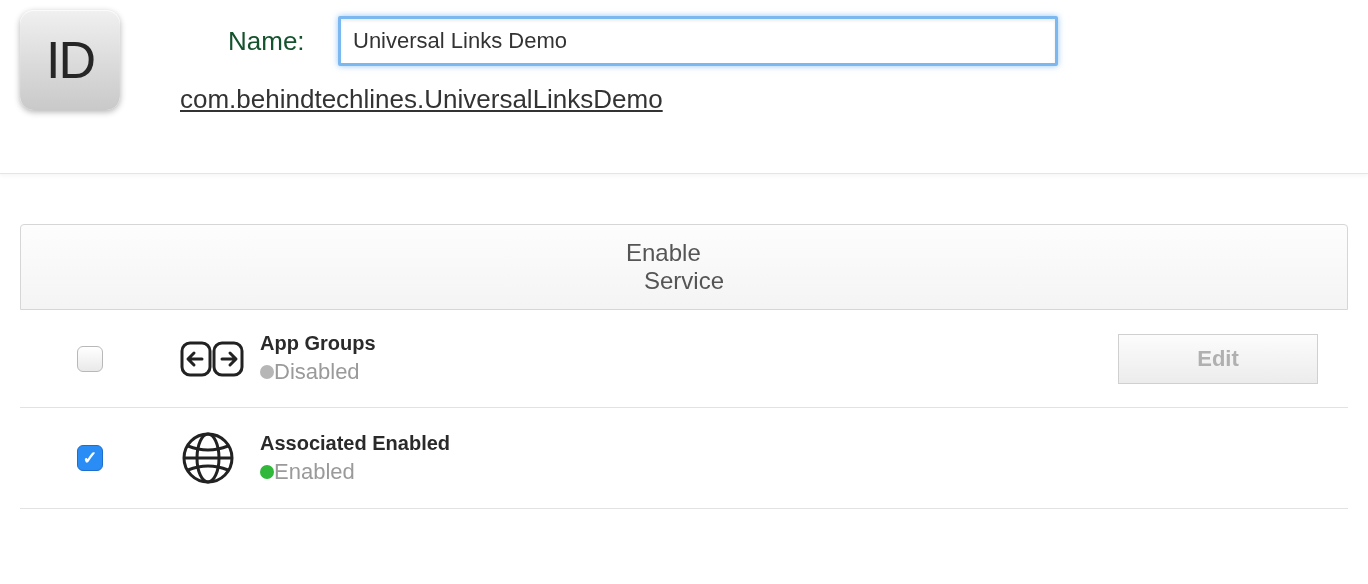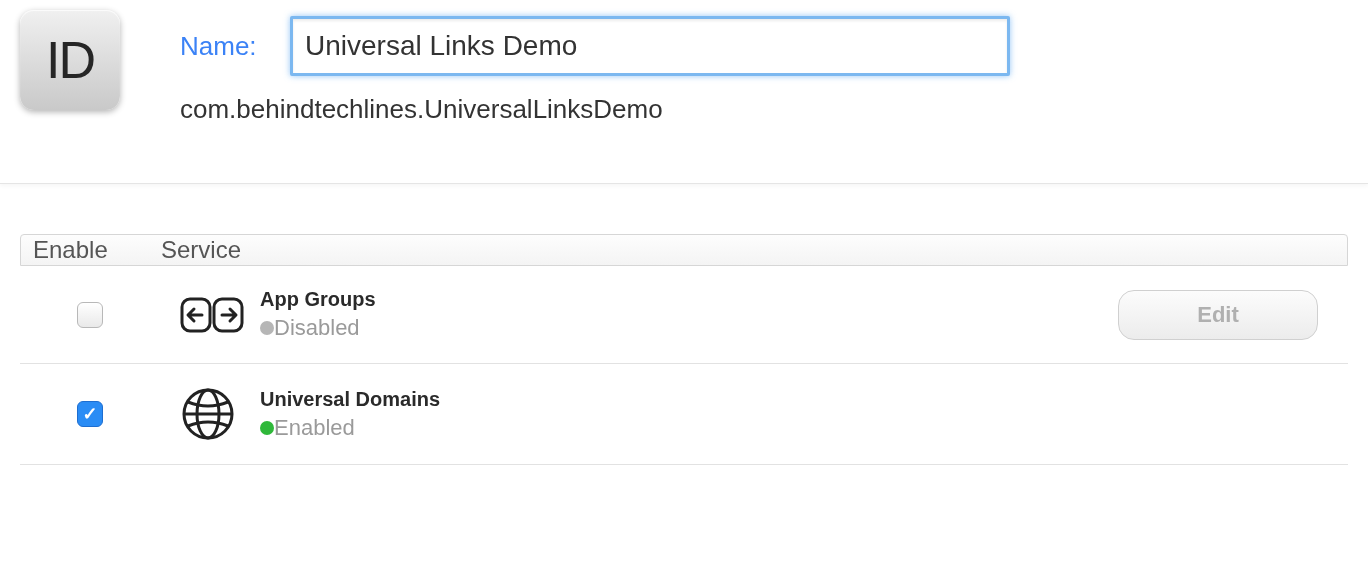--- a/index.html
+++ b/index.html
@@ -43,52 +43,56 @@
   }
   .field-row {
     display: flex;
     align-items: center;
     margin-bottom: 18px;
   }
   .field-label {
     width: 110px;
     text-align: left;
     font-size: 26px;
-    color: #3b82f6;
+    color: #14532d;
     font-weight: 400;
+    margin-left: 48px;
   }
   .name-input {
     width: 720px;
-    height: 60px;
+    height: 50px;
     border: 3px solid #7cb8f0;
     border-radius: 2px;
     box-shadow: 0 0 6px rgba(80,160,240,0.6), inset 0 2px 3px rgba(0,0,0,0.08);
-    font-size: 28px;
+    font-size: 22px;
     padding: 6px 12px;
     outline: none;
     color: #333;
   }
   .id-value {
     font-size: 26px;
     color: #333;
+    text-decoration: underline;
   }
 
   
   .services {
     margin-top: 50px;
     padding: 0 20px;
   }
   .table-header {
     display: flex;
+    align-items: center;
     background: linear-gradient(to bottom, #fdfdfd, #f4f4f4);
     border: 1px solid #d6d6d6;
     border-radius: 4px 4px 0 0;
-    padding: 1px 0;
+    padding: 14px 0;
     font-size: 24px;
     color: #555;
+    flex-direction: column;
   }
   .col-enable {
     width: 140px;
     padding-left: 12px;
   }
   .col-service {
     flex: 1;
   }
   .col-edit-header { width: 230px; }
 
@@ -161,21 +165,21 @@
 
   .col-edit {
     width: 230px;
     display: flex;
     justify-content: flex-end;
     padding-right: 30px;
   }
   .edit-btn {
     width: 200px;
     height: 50px;
-    border-radius: 16px;
+    border-radius: 0;
     border: 1px solid #d0d0d0;
     background: linear-gradient(#fcfcfc,#ececec);
     color: #b0b0b0;
     font-size: 22px;
     font-weight: 600;
     cursor: default;
   }
 </style>
 </head>
 <body>
@@ -232,21 +236,21 @@
     <div class="col-icon svc-icon">
       <svg width="56" height="56" viewBox="0 0 56 56">
         <circle cx="28" cy="28" r="24" fill="none" stroke="#222" stroke-width="3"></circle>
         <ellipse cx="28" cy="28" rx="11" ry="24" fill="none" stroke="#222" stroke-width="3"></ellipse>
         <line x1="4" y1="28" x2="52" y2="28" stroke="#222" stroke-width="3"></line>
         <path d="M8 16 Q28 24 48 16" fill="none" stroke="#222" stroke-width="3"></path>
         <path d="M8 40 Q28 32 48 40" fill="none" stroke="#222" stroke-width="3"></path>
       </svg>
     </div>
     <div class="col-info">
-      <div class="svc-name">Universal Domains</div>
+      <div class="svc-name">Associated Enabled</div>
       <div class="svc-status">
         <span class="dot green"></span>
         <span>Enabled</span>
       </div>
     </div>
     <div class="col-edit"></div>
   </div>
 
 </div>
 

